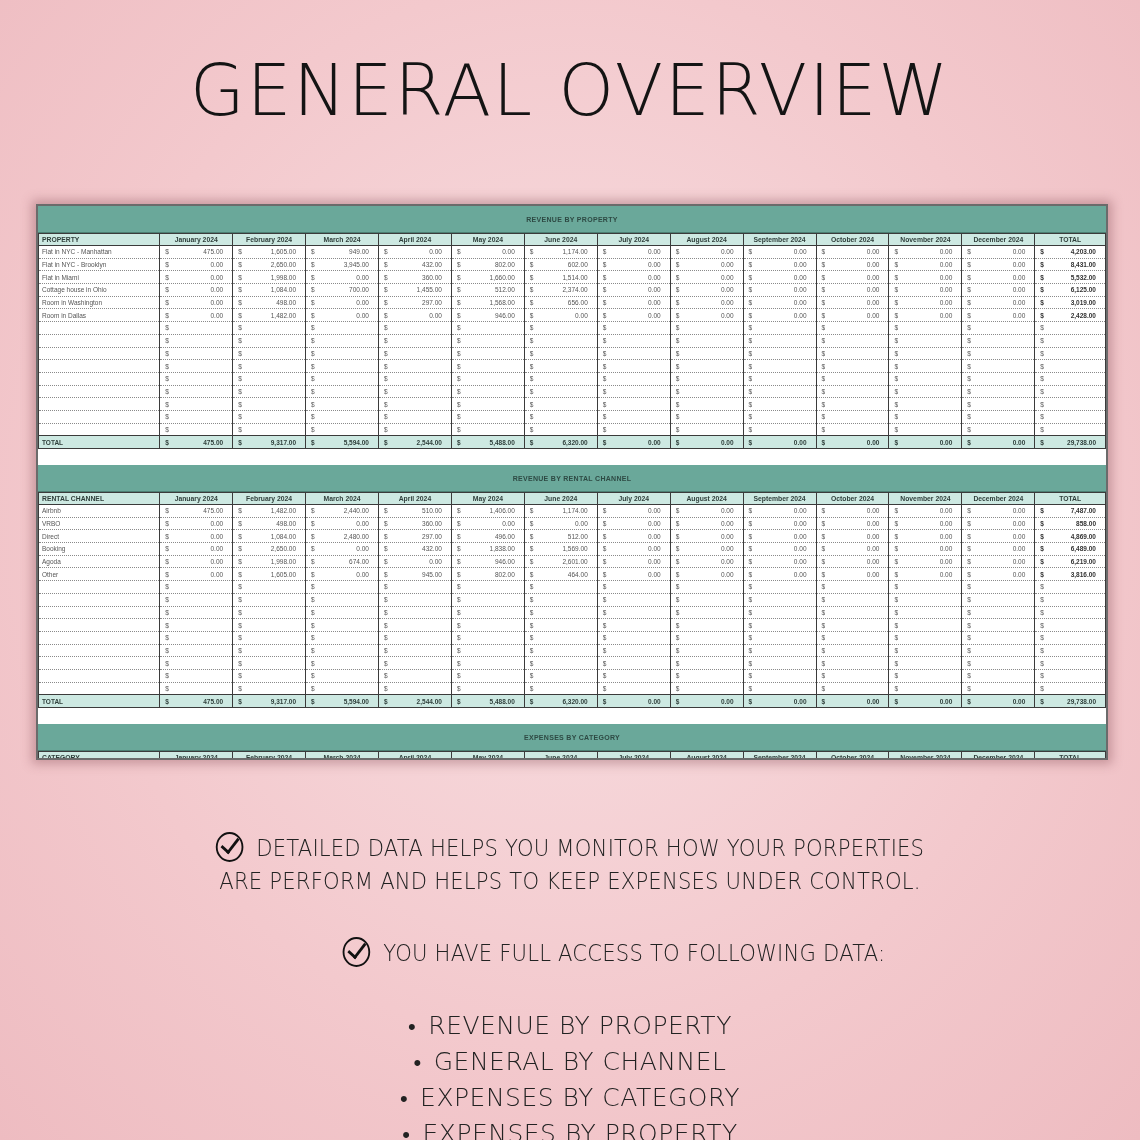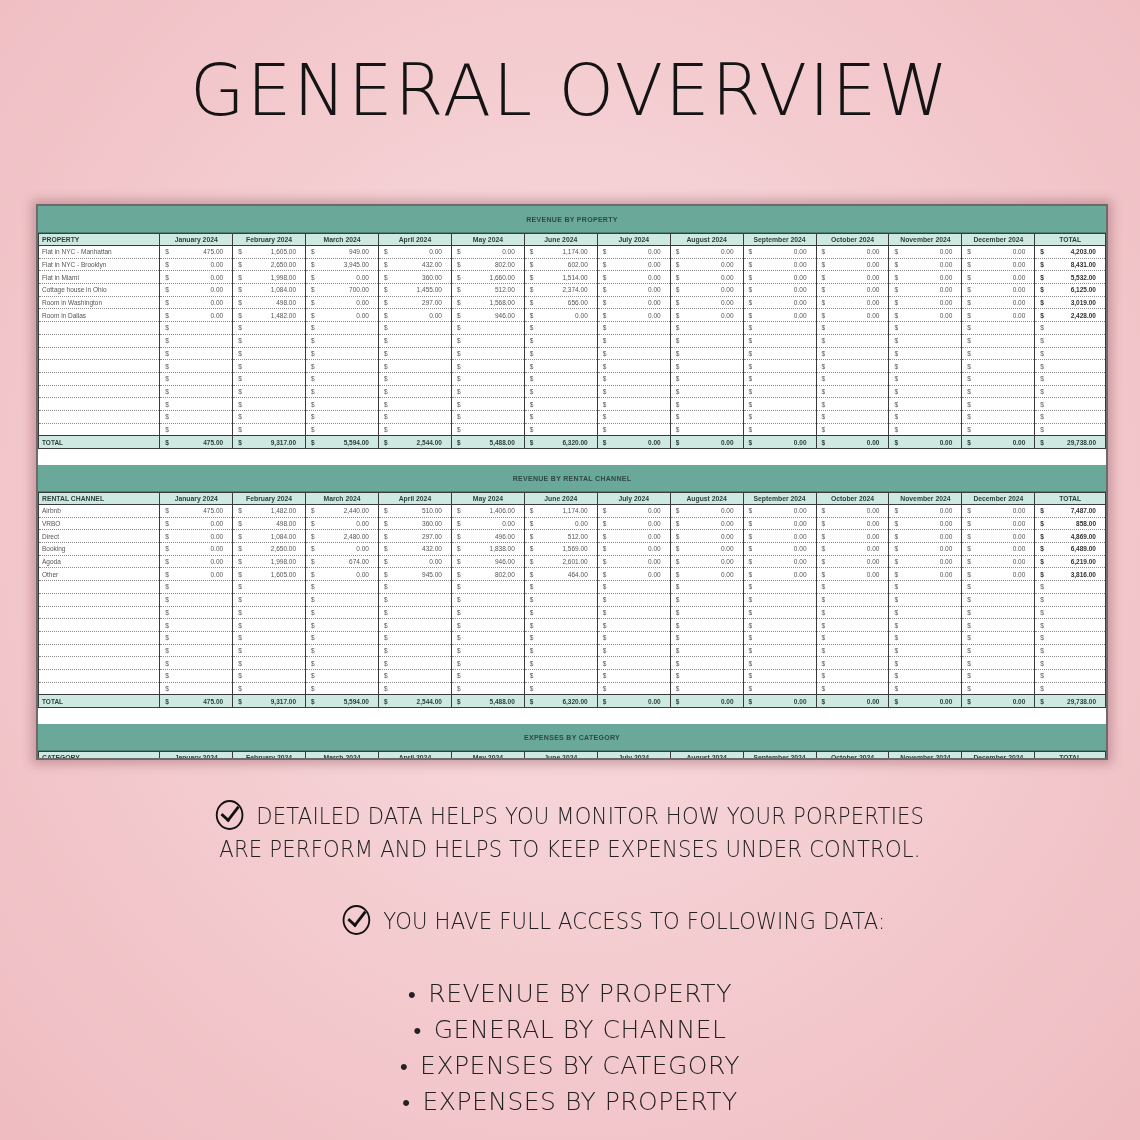--- a/index.html
+++ b/index.html
@@ -52,21 +52,21 @@
     background: #cde9e2; font-weight: bold; color: #2f3f3b;
     border-top: 1px solid #3b3b3b; border-bottom: 1px solid #3b3b3b;
   }
   table.grid td.totcol { font-weight: bold; color: #333; }
   .gap { height: 16px; background: #fff; }
   col.c-label { width: 120px; }
   col.c-month { width: 72.2px; }
   col.c-total { width: 70px; }
 
   .copy { position: absolute; left: 0; width: 1140px; text-align: center;
-    font-family: "DejaVu Sans", sans-serif; font-weight: 200; color: #222; }
+    font-family: "DejaVu Sans", sans-serif; font-weight: 200; color: #222; margin-top: 32px; }
   .line { font-size: 23px; letter-spacing: 0.2px; transform: scaleX(0.92); display: block; }
   .check {
     display: inline-block; width: 26px; height: 26px; border: 2.5px solid #111;
     border-radius: 50%; position: relative; vertical-align: -6px; margin-right: 14px;
   }
   .check::after {
     content: ""; position: absolute; left: 8px; top: 0px; width: 8px; height: 16px;
     border-right: 3.5px solid #111; border-bottom: 3.5px solid #111;
     transform: rotate(40deg);
   }

